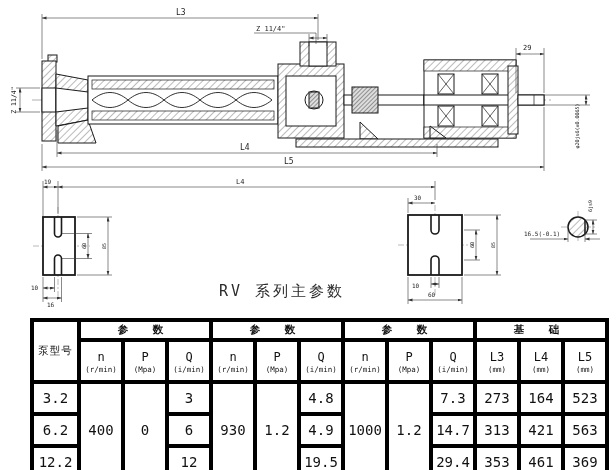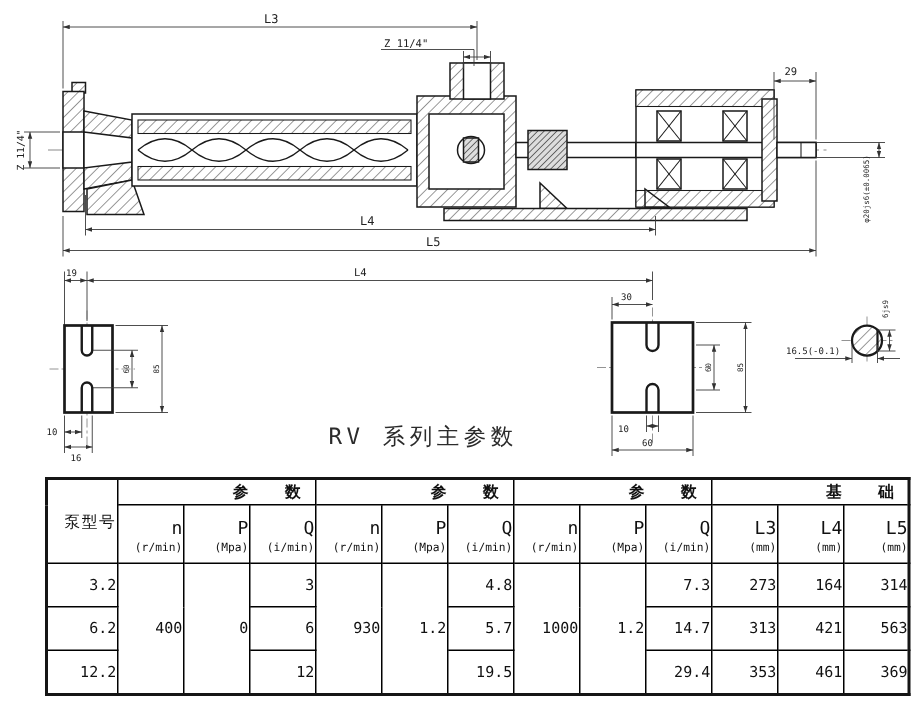--- a/index.html
+++ b/index.html
@@ -17,27 +17,27 @@
   .d  {stroke:#3a3a3a;stroke-width:.6;fill:none;}
   .cl {stroke:#707070;stroke-width:.55;fill:none;stroke-dasharray:10 3 2 3;}
   .cl2{stroke:#707070;stroke-width:.5;fill:none;stroke-dasharray:6 2 2 2;}
   text{font-family:"DejaVu Sans Mono","Liberation Mono",monospace;fill:#222;}
   .t8{font-size:8px;} .t7{font-size:7px;} .t65{font-size:6.5px;}
   .t6{font-size:6px;} .t5{font-size:5px;}
   .title{font-size:15px;letter-spacing:3px;fill:#2b2b2b;}
   
   .ptable{position:absolute;left:30px;top:318px;border-collapse:collapse;table-layout:fixed;
           border:2px solid #151515;color:#111;}
-  .ptable td{border:1px solid #000000;text-align:right;vertical-align:middle;padding:0;overflow:hidden;}
+  .ptable td{border:4px solid #000000;text-align:center;vertical-align:middle;padding:0;overflow:hidden;}
   .grow td{height:16px;font-size:10.5px;letter-spacing:9px;font-weight:bold;}
   .grow td.modelh{letter-spacing:1px;font-weight:normal;font-size:10.5px;margin-left:10px;}
   .hrow td{height:38px;}
   .cn{font-size:12px;line-height:14px;margin-top:3px;}
   .cu{font-size:7.5px;line-height:11px;color:#111;}
-  .drow td{height:28px;font-size:10px;}
+  .drow td{height:28px;font-size:14px;}
 </style>
 </head>
 <body>
 
 <div id="stage">
 
 <svg width="616" height="312" viewBox="0 0 616 312">
   <defs>
     <pattern id="h" patternUnits="userSpaceOnUse" width="5" height="5" patternTransform="rotate(45)">
       <rect width="5" height="5" fill="#ffffff"></rect>
@@ -318,26 +318,26 @@
     <td rowspan="3">0</td>
     <td>3</td>
     <td rowspan="3">930</td>
     <td rowspan="3">1.2</td>
     <td>4.8</td>
     <td rowspan="3">1000</td>
     <td rowspan="3">1.2</td>
     <td>7.3</td>
     <td>273</td>
     <td>164</td>
-    <td>314</td>
+    <td>523</td>
   </tr>
   <tr class="drow">
     <td>6.2</td>
     <td>6</td>
-    <td>5.7</td>
+    <td>4.9</td>
     <td>14.7</td>
     <td>313</td>
     <td>421</td>
     <td>563</td>
   </tr>
   <tr class="drow">
     <td>12.2</td>
     <td>12</td>
     <td>19.5</td>
     <td>29.4</td>

